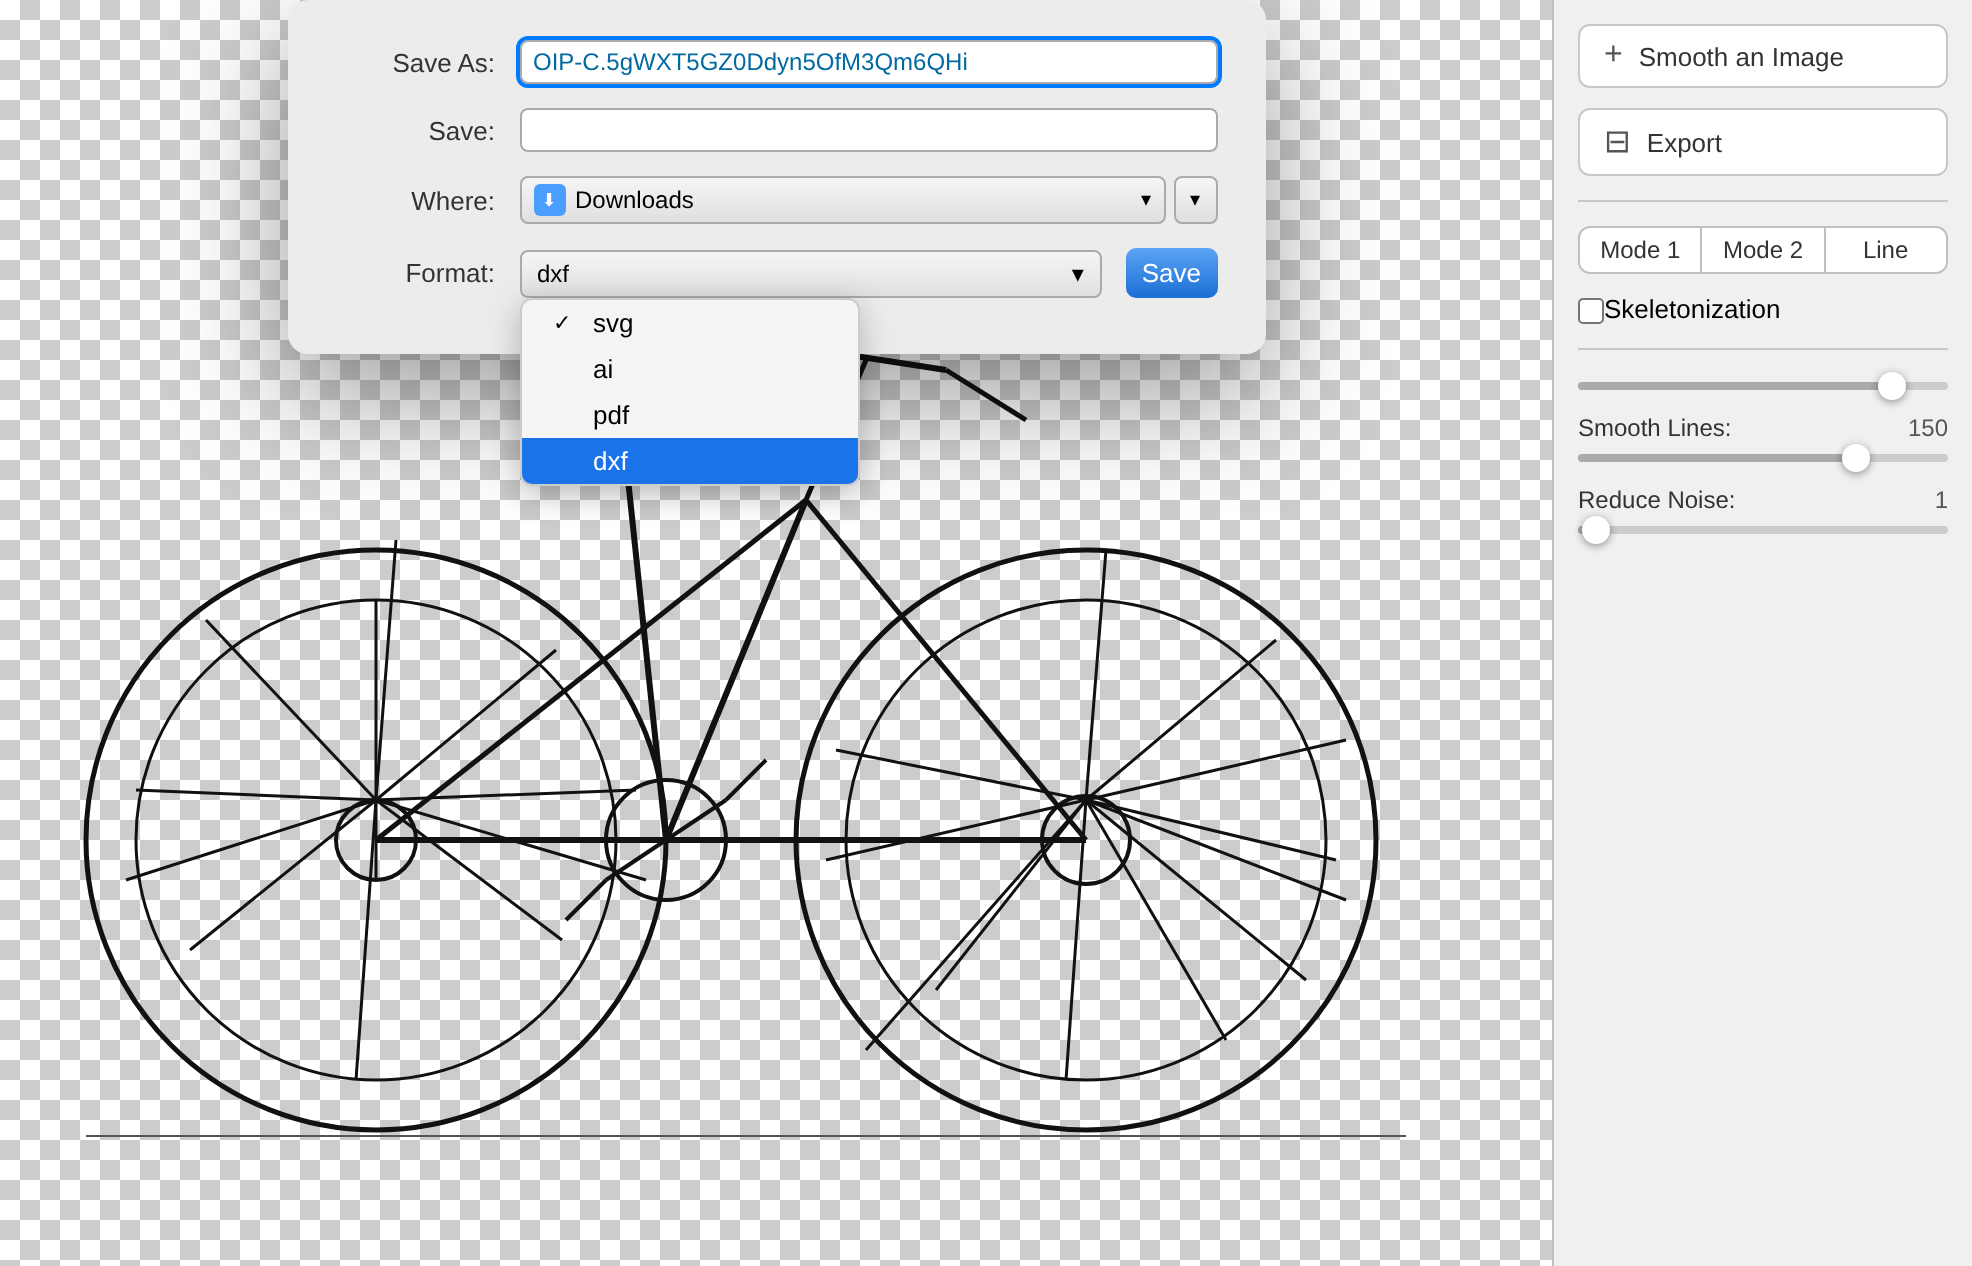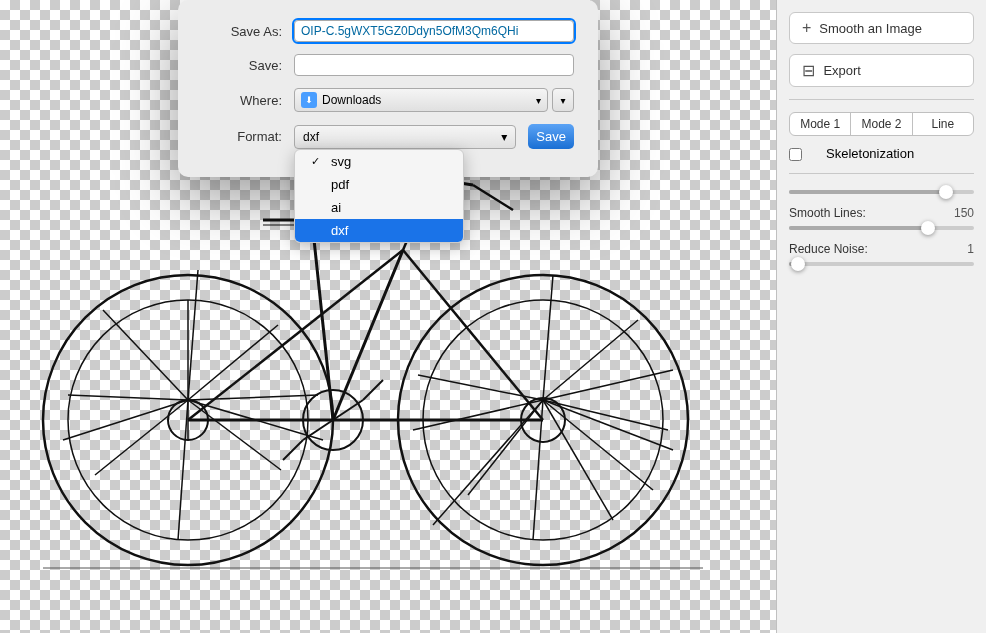--- a/index.html
+++ b/index.html
@@ -48,21 +48,21 @@
       display: flex;
       align-items: flex-start;
       justify-content: center;
       padding-top: 0;
     }
 
     .save-dialog {
       background: #ececec;
       border-radius: 10px;
       box-shadow: 0 20px 60px rgba(0,0,0,0.4);
-      width: 420px;
+      width: 489px;
       padding: 20px 24px 16px;
       margin-top: 0;
       position: relative;
     }
 
     .dialog-row {
       display: flex;
       align-items: center;
       margin-bottom: 12px;
     }
@@ -265,21 +265,21 @@
       color: #333;
     }
 
     .mode-btn:last-child {
       border-right: none;
     }
 
     .checkbox-row {
       display: flex;
       align-items: flex-end;
-      gap: 24px;
+      gap: 0;
       font-size: 13px;
     }
 
     .checkbox-row input[type="checkbox"] {
       margin: 0;
     }
 
     .slider-section {
       display: flex;
       flex-direction: column;
@@ -441,25 +441,25 @@
             <span>▾</span>
           </div>
 
           <div class="format-dropdown">
             <div class="format-option">
               <span class="check-icon">✓</span>
               <span>svg</span>
             </div>
             <div class="format-option">
               <span class="check-icon"> </span>
-              <span>pdf</span>
+              <span>ai</span>
             </div>
             <div class="format-option">
               <span class="check-icon"> </span>
-              <span>ai</span>
+              <span>pdf</span>
             </div>
             <div class="format-option selected">
               <span class="check-icon"> </span>
               <span>dxf</span>
             </div>
           </div>
         </div>
 
         <button class="save-btn" style="margin-left: 12px; align-self: flex-start;">Save</button>
       </div>

